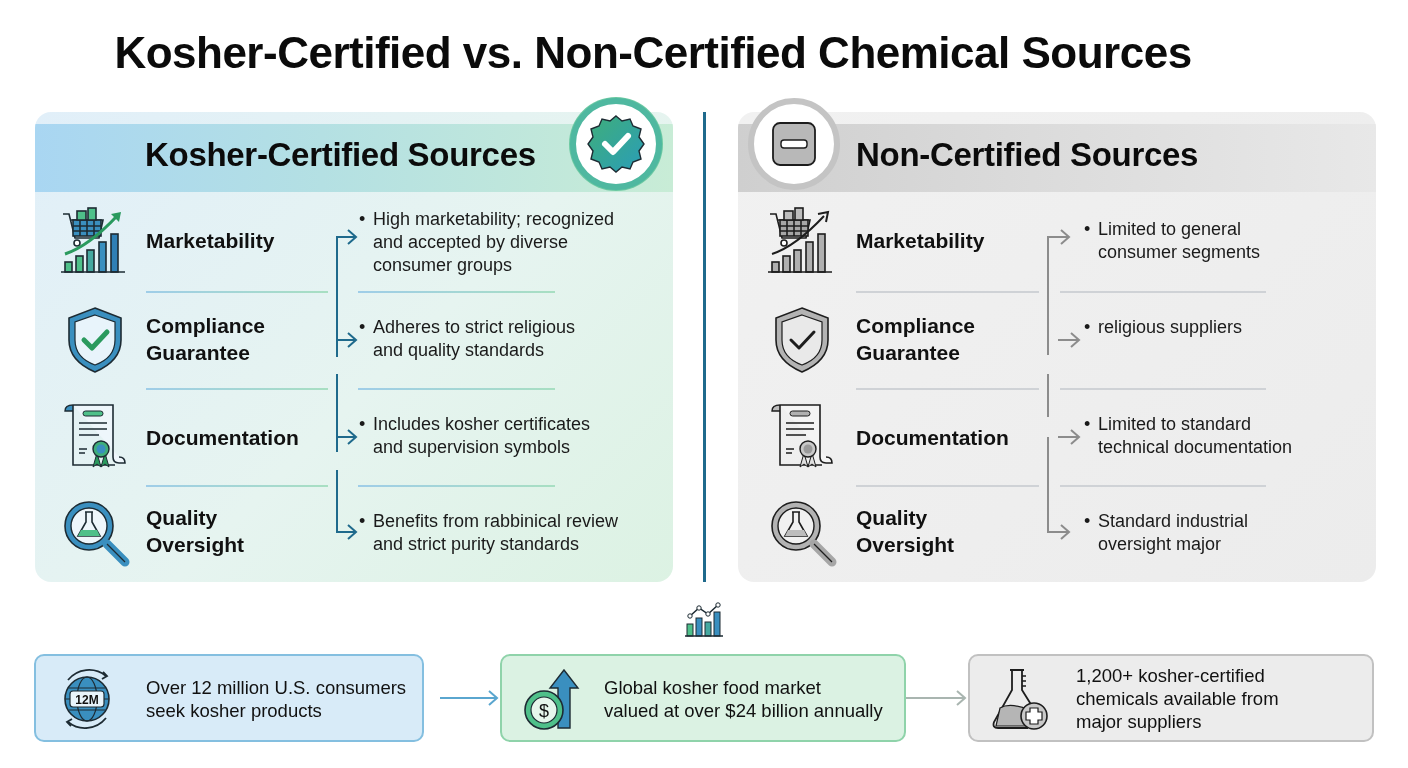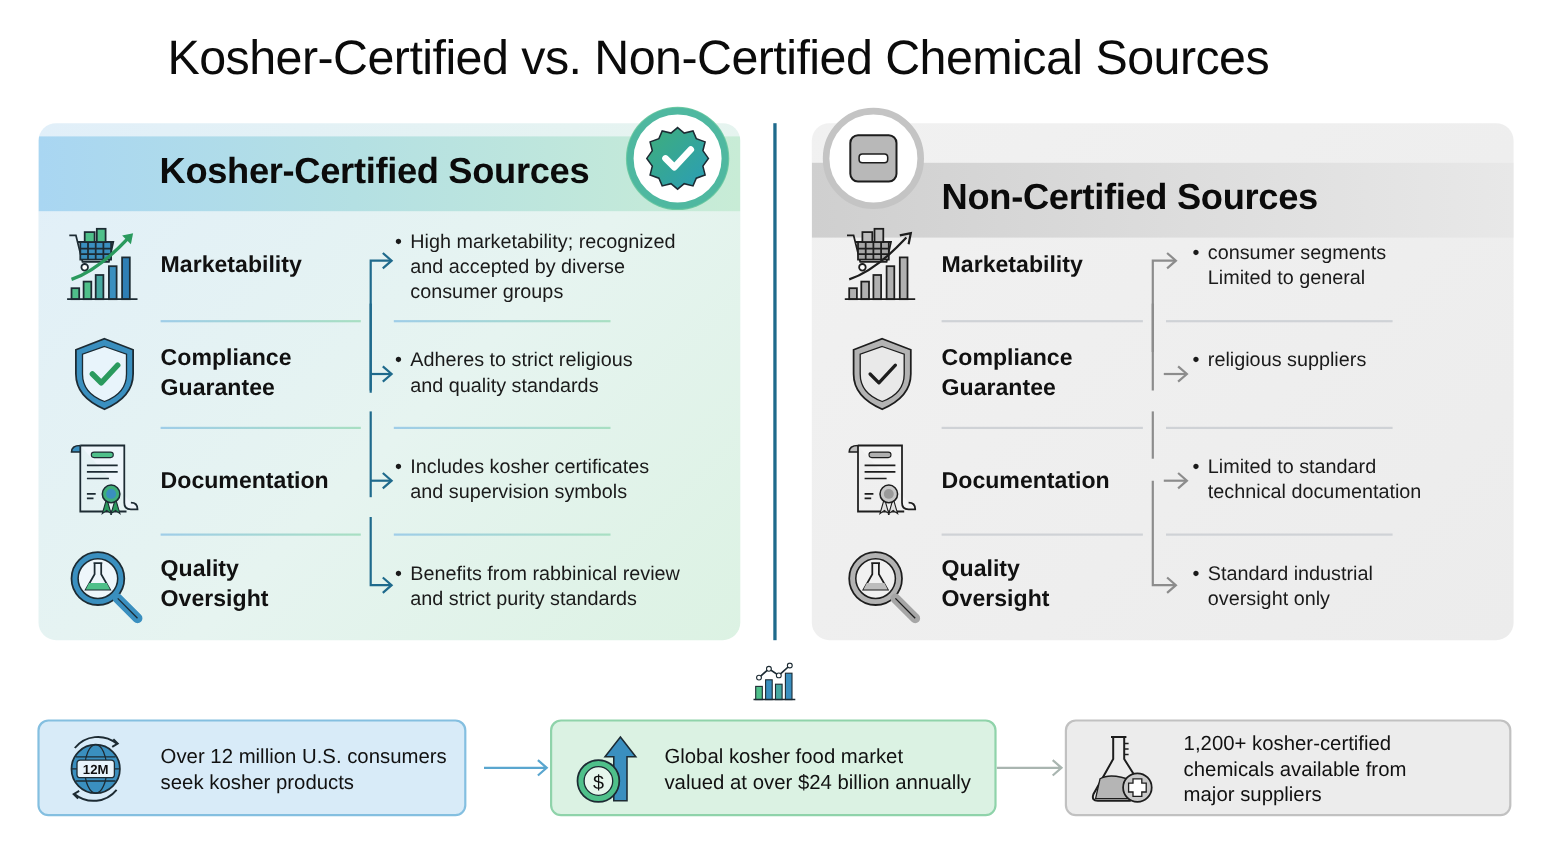--- a/index.html
+++ b/index.html
@@ -1,38 +1,38 @@
 <!DOCTYPE html>
 <html><head>
 <meta charset="utf-8">
 <style>
   * { box-sizing: border-box; margin: 0; padding: 0; }
   html, body { width: 1408px; height: 768px; background: #ffffff; overflow: hidden; }
   body { font-family: "Liberation Sans", "DejaVu Sans", sans-serif; color: #111; position: relative; }
 
   .main-title {
     position: absolute; top: 28px; left: 0; width: 1306px; text-align: center;
-    font-size: 44px; font-weight: 400; letter-spacing: -0.5px; color: #0b0b0b;
+    font-size: 44px; font-weight: 700; letter-spacing: -0.5px; color: #0b0b0b;
   }
 
   .divider-v {
     position: absolute; left: 703px; top: 112px; width: 3px; height: 470px; background: #1f6a8c;
   }
 
   .panel {
     position: absolute; top: 112px; width: 638px; height: 470px; border-radius: 16px; overflow: hidden;
   }
   .panel.left { left: 35px; background: linear-gradient(135deg, #e1eff9 0%, #e6f4f0 55%, #dcf2e3 100%); }
   .panel.right { left: 738px; background: linear-gradient(135deg, #f1f1f1 0%, #ececec 100%); }
 
   .panel-header {
     position: absolute; top: 12px; left: 0; width: 100%; height: 68px;
   }
   .panel.left .panel-header { background: linear-gradient(90deg, #a9d6f2 0%, #b4e0e3 45%, #c8ecd6 100%); }
-  .panel.right .panel-header { background: linear-gradient(90deg, #cfcfcf 0%, #dcdcdc 50%, #e8e8e8 100%); margin-top: 24px; }
+  .panel.right .panel-header { background: linear-gradient(90deg, #cfcfcf 0%, #dcdcdc 50%, #e8e8e8 100%); }
 
   .panel-title {
     position: absolute; top: 12px; font-size: 33px; font-weight: 700; color: #0b0b0b; letter-spacing: -0.3px;
   }
   .panel.left .panel-title { left: 110px; }
   .panel.right .panel-title { left: 118px; }
 
   .badge {
     position: absolute; width: 92px; height: 92px; border-radius: 50%; background: #fff;
     display: flex; align-items: center; justify-content: center;
@@ -244,22 +244,22 @@
         <rect x="40" y="36" width="7" height="30" fill="#b0b0b0"></rect>
         <rect x="52" y="28" width="7" height="38" fill="#b0b0b0"></rect>
         <path d="M2 66 H66"></path>
       </g>
       <path d="M6 48 Q30 40 58 10" stroke="#1d1d1d" stroke-width="2" fill="none"></path>
       <path d="M52 8 L62 6 L60 16" stroke="#1d1d1d" stroke-width="2" fill="none"></path>
     </svg>
     <div class="row-label" style="top:33px;">Marketability</div>
     <div class="row-desc" style="top:24px;">
       <span class="bullet">•</span>
+      <div>Limited to general</div>
       <div>consumer segments</div>
-      <div>Limited to general</div>
     </div>
   </div>
   <div class="sep" style="top:179px; left:118px; width:183px;"></div>
   <div class="sep" style="top:179px; left:322px; width:206px;"></div>
 
   <div class="row" style="top:182px;">
     <svg class="row-icon" style="top:10px;" viewBox="0 0 72 72">
       <path d="M36 4 L62 14 V36 C62 52 50 62 36 68 C22 62 10 52 10 36 V14 Z" fill="#b3b3b3" stroke="#1d1d1d" stroke-width="1.6"></path>
       <path d="M36 11 L56 18 V36 C56 49 47 57 36 61 C25 57 16 49 16 36 V18 Z" fill="#e9e9e9" stroke="#1d1d1d" stroke-width="1.2"></path>
       <path d="M25 36 L33 44 L48 28" stroke="#1d1d1d" stroke-width="3" fill="none" stroke-linecap="round" stroke-linejoin="round"></path>
@@ -306,21 +306,21 @@
       <path d="M26 16 H34 M27 16 V26 L19 40 H41 L33 26 V16" fill="none" stroke="#1d1d1d" stroke-width="1.6"></path>
       <path d="M22 34 H38 L41 40 H19 Z" fill="#bdbdbd"></path>
     </svg>
     <div class="row-label" style="top:16px;">
       <div>Quality</div>
       <div>Oversight</div>
     </div>
     <div class="row-desc" style="top:22px;">
       <span class="bullet">•</span>
       <div>Standard industrial</div>
-      <div>oversight only</div>
+      <div>oversight major</div>
     </div>
   </div>
 </section>
 
 <div class="badge noncert">
   <svg width="50" height="50" viewBox="0 0 50 50">
     <rect x="4" y="4" width="42" height="42" rx="7" fill="#b8b8b8" stroke="#1d1d1d" stroke-width="1.8"></rect>
     <rect x="12" y="21" width="26" height="8" rx="3" fill="#fff" stroke="#1d1d1d" stroke-width="1.4"></rect>
   </svg>
 </div>

